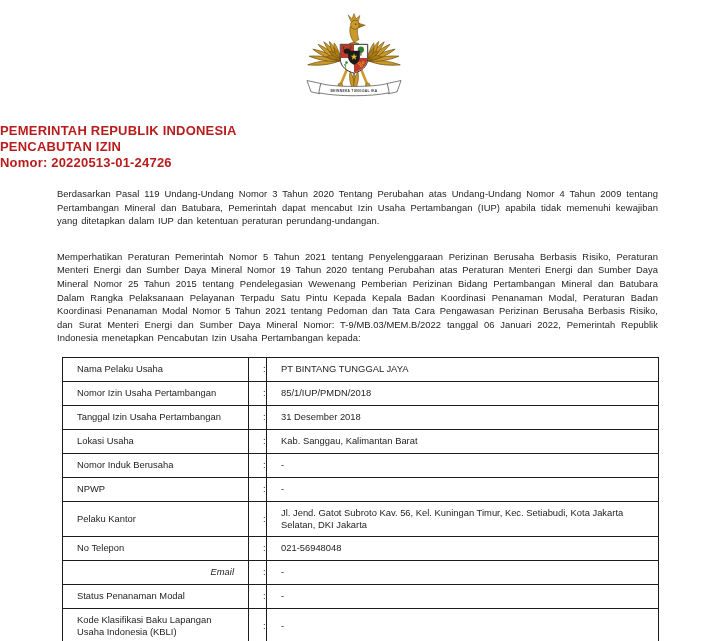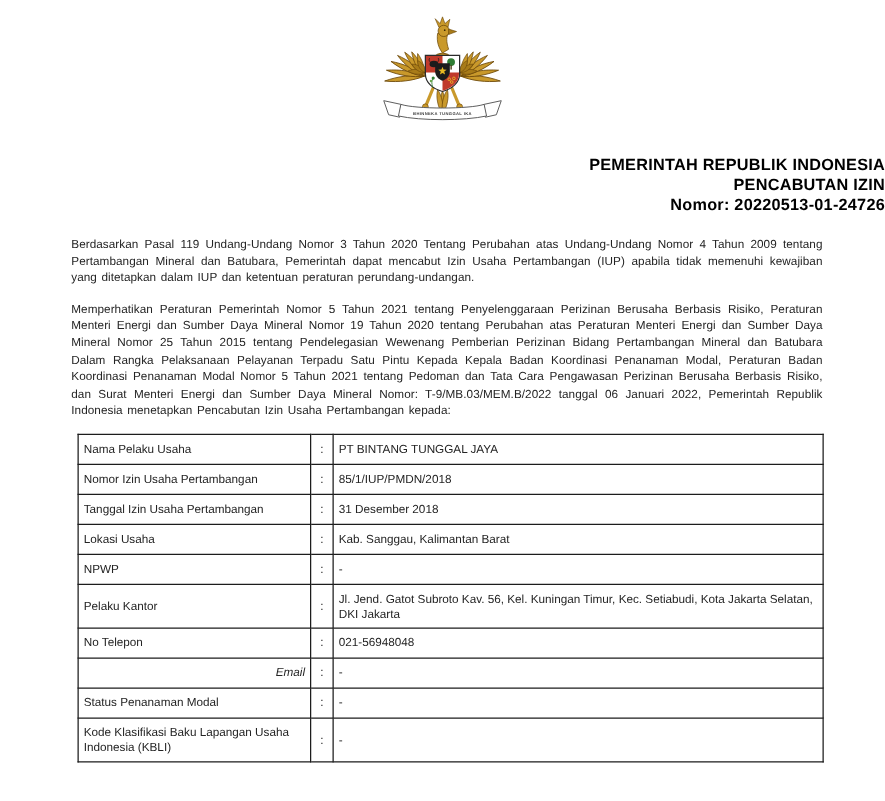--- a/index.html
+++ b/index.html
@@ -5,43 +5,43 @@
   html, body { margin: 0; padding: 0; }
   body {
     width: 708px; height: 641px; overflow: hidden;
     background: #ffffff;
     font-family: "Liberation Sans", sans-serif;
     color: #1f1f1f;
   }
   .page { width: 708px; height: 641px; position: relative; }
   .emblem-wrap { text-align: center; padding-top: 12px; }
   .header-block {
-    text-align: right; margin-top: 13px;
+    text-align: left; margin-top: 13px;
     font-weight: bold; font-size: 13px; line-height: 16px;
-    letter-spacing: 0.2px; color: #000000;
+    letter-spacing: 0.2px; color: #b91c1c;
   }
   .content { padding-left: 57px; padding-right: 50px; }
   p.doc {
     margin: 0; font-size: 9.4px; line-height: 13.6px;
     text-align: justify; color: #242424; letter-spacing: 0.05px;
     word-spacing: 1px;
   }
   p.doc.first { margin-top: 16px; }
-  p.doc.second { margin-top: 11px; }
+  p.doc.second { margin-top: 22px; }
   table.details {
     border-collapse: collapse; table-layout: fixed;
     margin-top: 12px; margin-left: 5px; width: 596px;
   }
   col.c-label { width: 186px; }
   col.c-sep   { width: 18px;  }
   col.c-value { width: 392px; }
   table.details td {
     border: 1px solid #1c1c1c;
     font-size: 9.4px; line-height: 12px; color: #242424;
-    vertical-align: middle; padding: 5px 4px;
+    vertical-align: middle; padding: 5px 14px;
   }
   table.details tr { height: 24px; }
   td.sep { padding: 5px 2px; text-align: center; }
   td.val { border-left-width: 2px; }
   td.lbl.italic { font-style: italic; text-align: right; }
 </style>
 </head>
 <body>
 
 <div class="page">
@@ -159,20 +159,25 @@
           <td class="lbl">Tanggal Izin Usaha Pertambangan</td>
           <td class="sep">:</td>
           <td class="val">31 Desember 2018</td>
         </tr>
         <tr>
           <td class="lbl">Lokasi Usaha</td>
           <td class="sep">:</td>
           <td class="val">Kab. Sanggau, Kalimantan Barat</td>
         </tr>
         <tr>
+          <td class="lbl">Nomor Induk Berusaha</td>
+          <td class="sep">:</td>
+          <td class="val">-</td>
+        </tr>
+        <tr>
           <td class="lbl">NPWP</td>
           <td class="sep">:</td>
           <td class="val">-</td>
         </tr>
         <tr>
           <td class="lbl">Pelaku Kantor</td>
           <td class="sep">:</td>
           <td class="val">Jl. Jend. Gatot Subroto Kav. 56, Kel. Kuningan Timur, Kec. Setiabudi, Kota Jakarta Selatan, DKI Jakarta</td>
         </tr>
         <tr>

